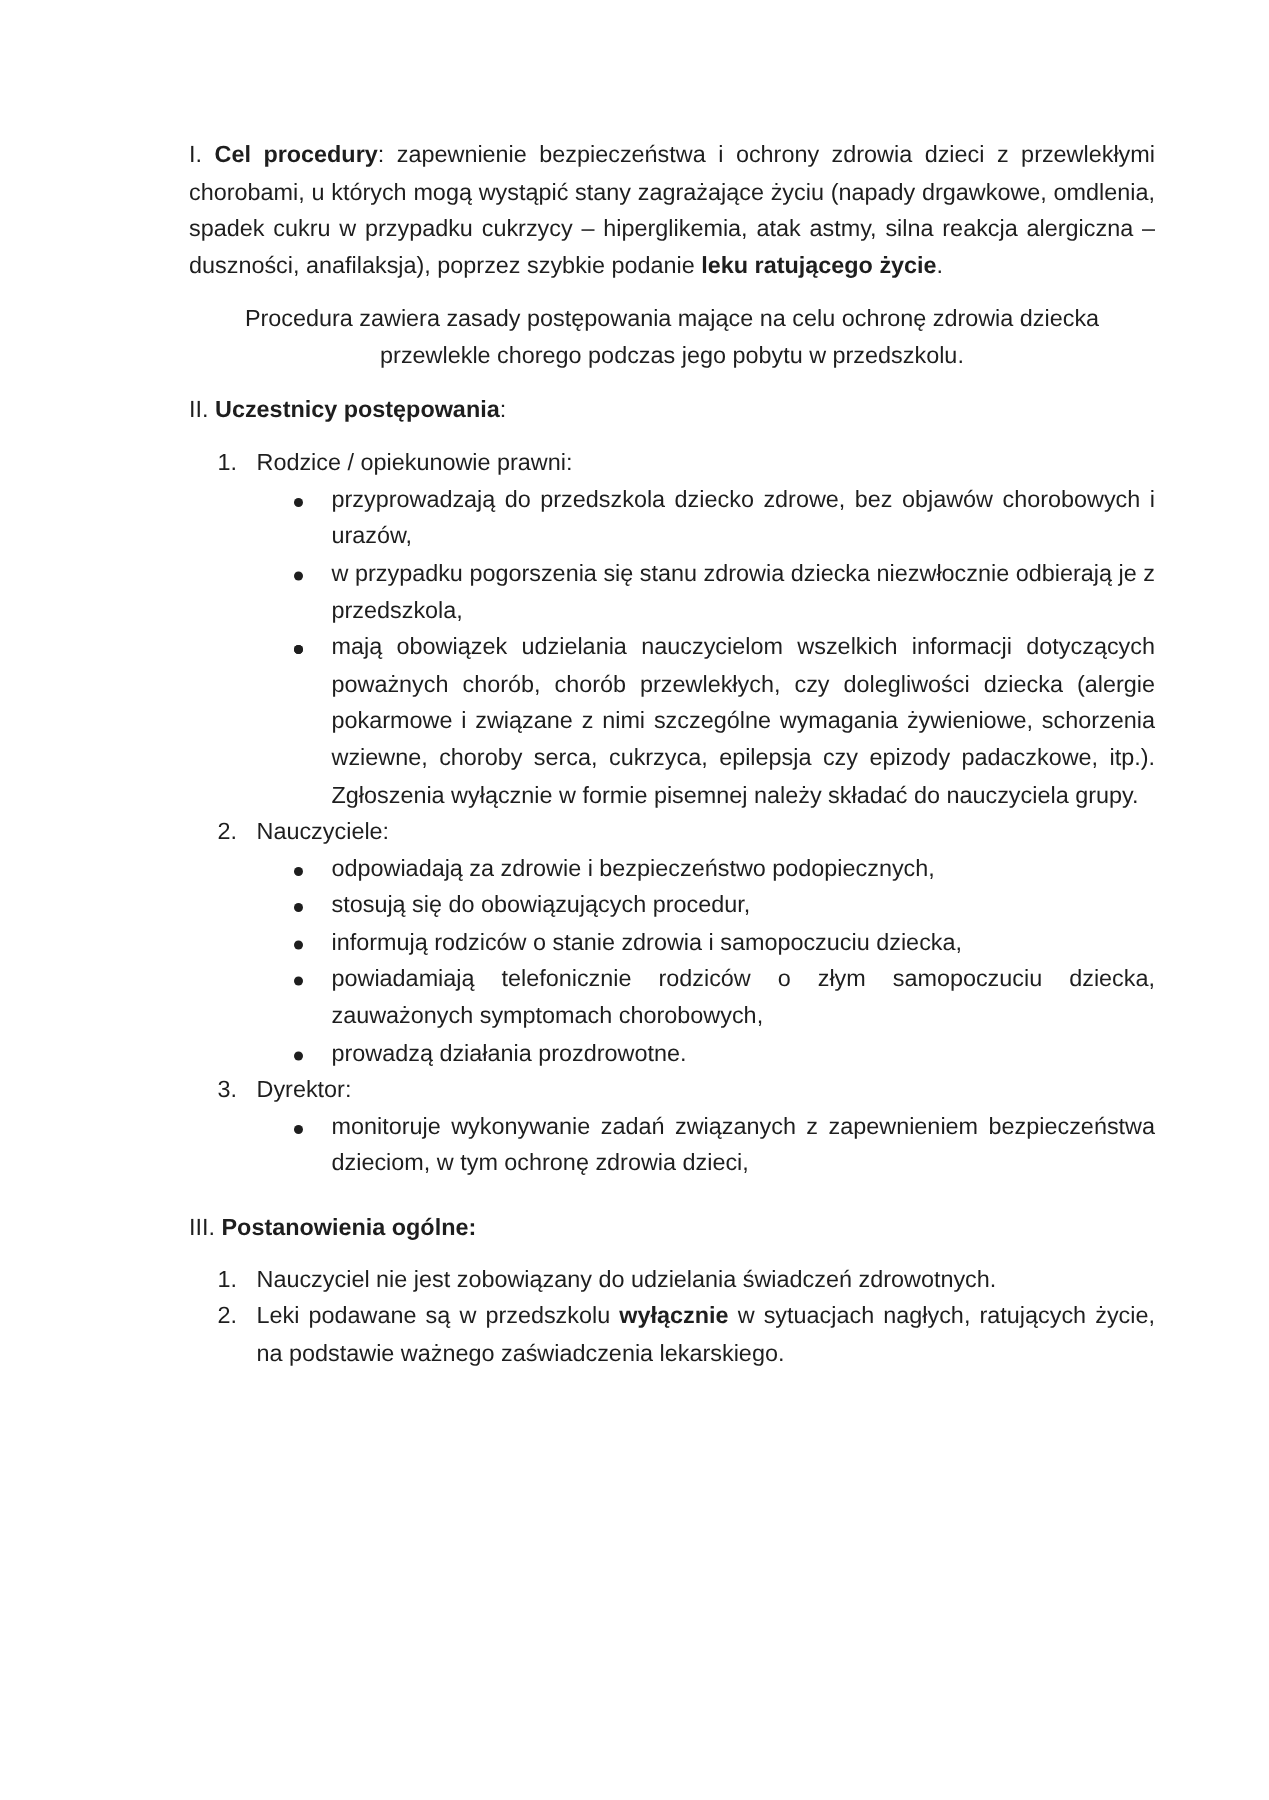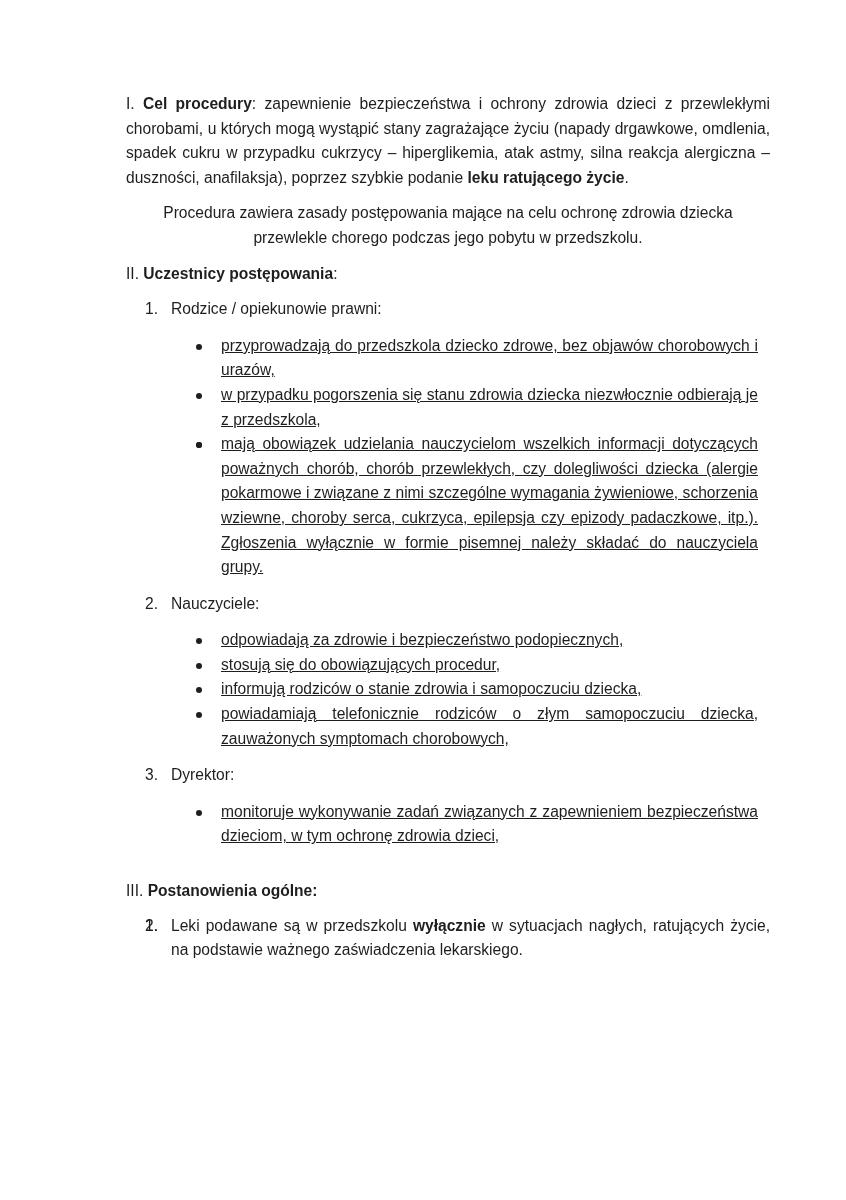--- a/index.html
+++ b/index.html
@@ -39,24 +39,23 @@
     ol.numbered > li {
       position: relative;
       padding-left: 45px;
     }
     .num {
       position: absolute;
       left: 19px;
       top: 0;
     }
     ul.bullets {
-      margin: 12px;
+      margin: 0;
       padding: 0;
       list-style: none;
-      text-decoration: underline;
     }
     ul.bullets > li {
       position: relative;
       padding-left: 95px;
       text-align: justify;
     }
     .bullet {
       position: absolute;
       left: 70px;
       top: 10px;
@@ -92,38 +91,40 @@
       </ul>
     </li>
     <li>
       <span class="num">2.</span>
       <span>Nauczyciele:</span>
       <ul class="bullets" style="margin-left:-45px">
         <li><span class="bullet"></span><span>odpowiadają za zdrowie i bezpieczeństwo podopiecznych,</span></li>
         <li><span class="bullet"></span><span>stosują się do obowiązujących procedur,</span></li>
         <li><span class="bullet"></span><span>informują rodziców o stanie zdrowia i samopoczuciu dziecka,</span></li>
         <li><span class="bullet"></span><span>powiadamiają telefonicznie rodziców o złym samopoczuciu dziecka, zauważonych symptomach chorobowych,</span></li>
+        <li><span class="bullet"></span><span>prowadzą działania prozdrowotne.</span></li>
       </ul>
     </li>
     <li>
       <span class="num">3.</span>
       <span>Dyrektor:</span>
       <ul class="bullets" style="margin-left:-45px">
         <li><span class="bullet"></span><span>monitoruje wykonywanie zadań związanych z zapewnieniem bezpieczeństwa dzieciom, w tym ochronę zdrowia dzieci,</span></li>
       </ul>
     </li>
   </ol>
 
   <div class="gap-after-p2"></div>
 
   <p class="h3"><span>III. </span><b>Postanowienia ogólne:</b></p>
 
   <ol class="numbered sec3">
     <li>
       <span class="num">1.</span>
+      <span>Nauczyciel nie jest zobowiązany do udzielania świadczeń zdrowotnych.</span>
     </li>
     <li>
       <span class="num">2.</span>
       <span>Leki podawane są w przedszkolu </span><b>wyłącznie</b><span> w sytuacjach nagłych, ratujących życie, na podstawie ważnego zaświadczenia lekarskiego.</span>
     </li>
   </ol>
 
 </div>
 
 </body></html>

